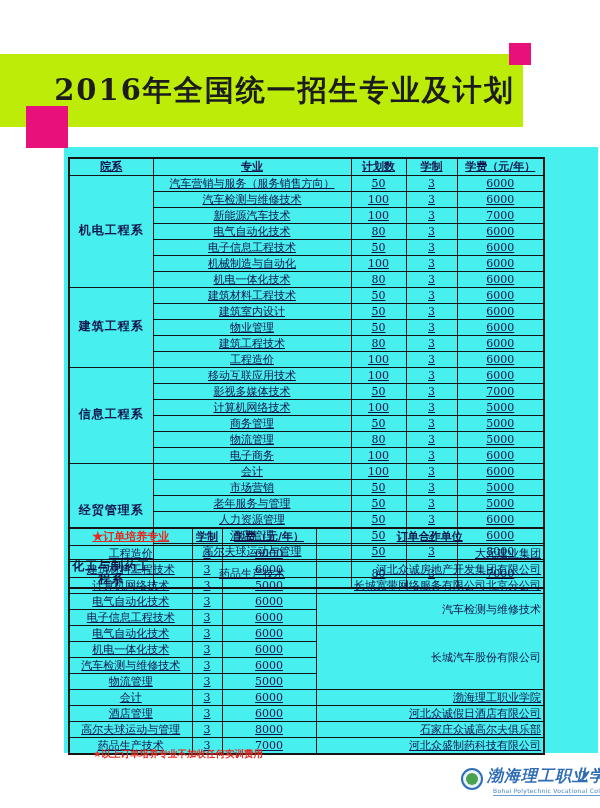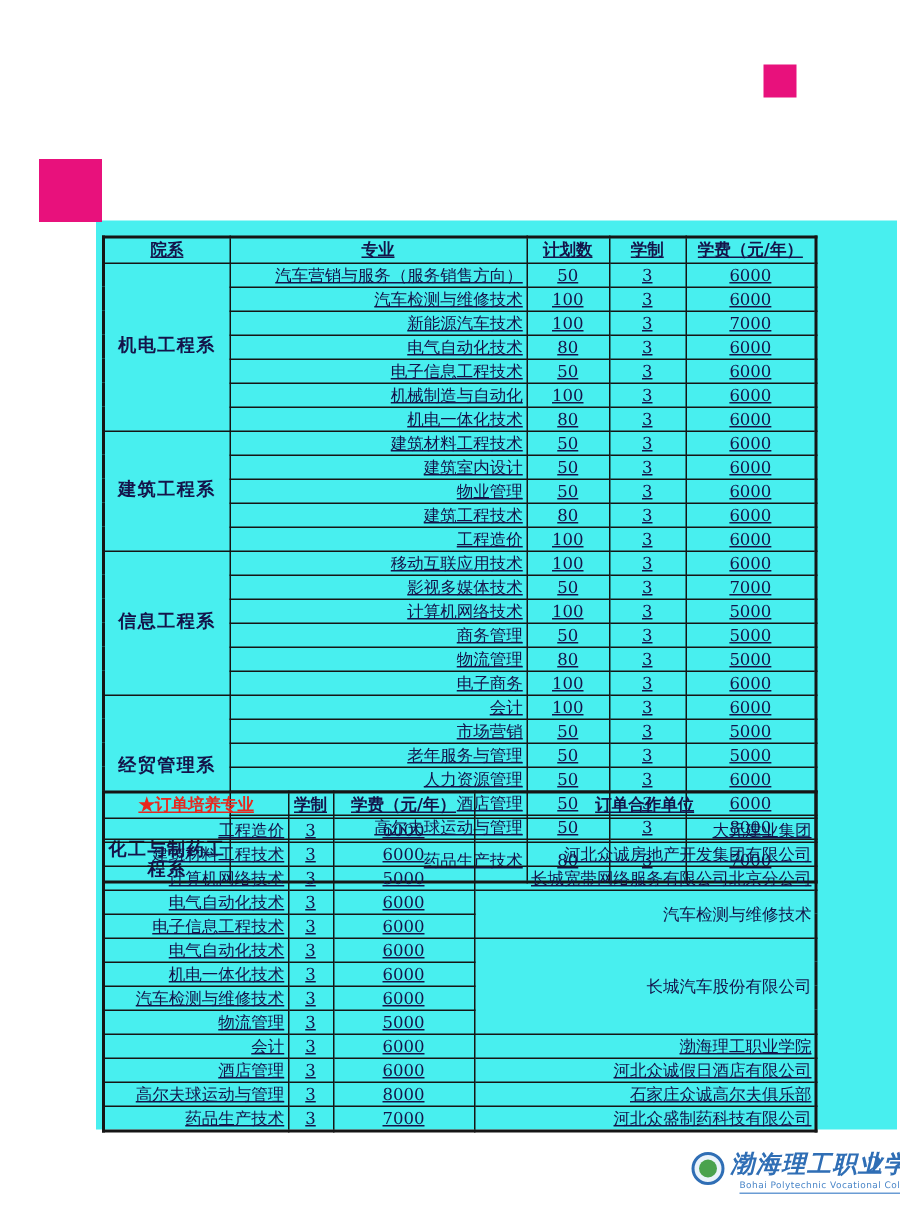--- a/index.html
+++ b/index.html
@@ -44,21 +44,21 @@
   #main-table tbody tr.tall { height:26px;margin-top:23px; }
 
   #order-table { left:68px; top:527px; width:475px; font-size:11px; }
   #order-table thead tr { height:17px;padding-left:39px; }
   #order-table tbody tr { height:15px; }
 
   .dept {
     font-size:12px; font-weight:bold; text-align:center;
     white-space:normal; line-height:1.15; letter-spacing:1px;
   }
-  .maj { text-align:right; }
+  .maj { text-align:center; }
   .num { text-align:center; }
   .partner { text-align:right; }
   .u { text-decoration:underline; }
   .red { color:var(--red,#e8281e); }
 
   .note-red {
     position:absolute; left:93px; top:748px; z-index:4;
     font-family:"DejaVu Sans","Liberation Sans",sans-serif;
     font-size:9.5px; font-weight:bold; color:var(--red,#e8281e);
   }
@@ -91,20 +91,23 @@
     font-size:6px; color:#4a86c8; letter-spacing:0.3px;
     border-bottom:1px solid #6a9cd4; padding-bottom:1px; white-space:nowrap;
     font-family:"DejaVu Sans","Liberation Sans",sans-serif;
   }
 </style>
 </head>
 <body>
 
 <div class="page">
 
+  <div class="banner">
+    <div class="title">2016年全国统一招生专业及计划</div>
+  </div>
   <div class="sq sq1"></div>
   <div class="sq sq2"></div>
 
   <div class="panel"></div>
 
   <table id="main-table">
     <colgroup>
       <col style="width:84px">
         <col style="width:198px">
         <col style="width:55px">
@@ -365,19 +368,20 @@
         </tr>
         <tr>
           <td class="maj u">药品生产技术</td>
           <td class="num u">3</td>
           <td class="num u">7000</td>
           <td class="partner u" rowspan="1">河北众盛制药科技有限公司</td>
         </tr>
       </tbody>
   </table>
 
+  <div class="note-red">★以上订单培养专业不加收任何实训费用</div>
 
   <span class="emblem"></span>
   <span class="school-name">渤海理工职业学院</span>
   <span class="page-num">2</span>
   <span class="school-en">Bohai Polytechnic Vocational College</span>
 
 </div>
 
 </body></html>

